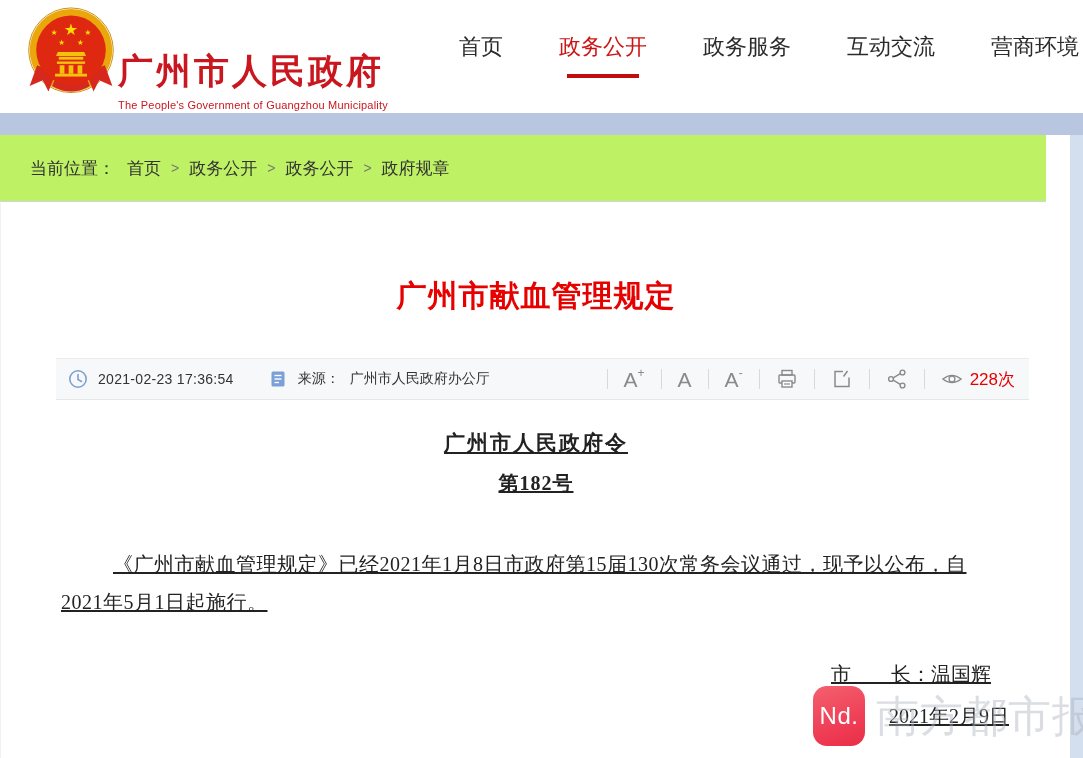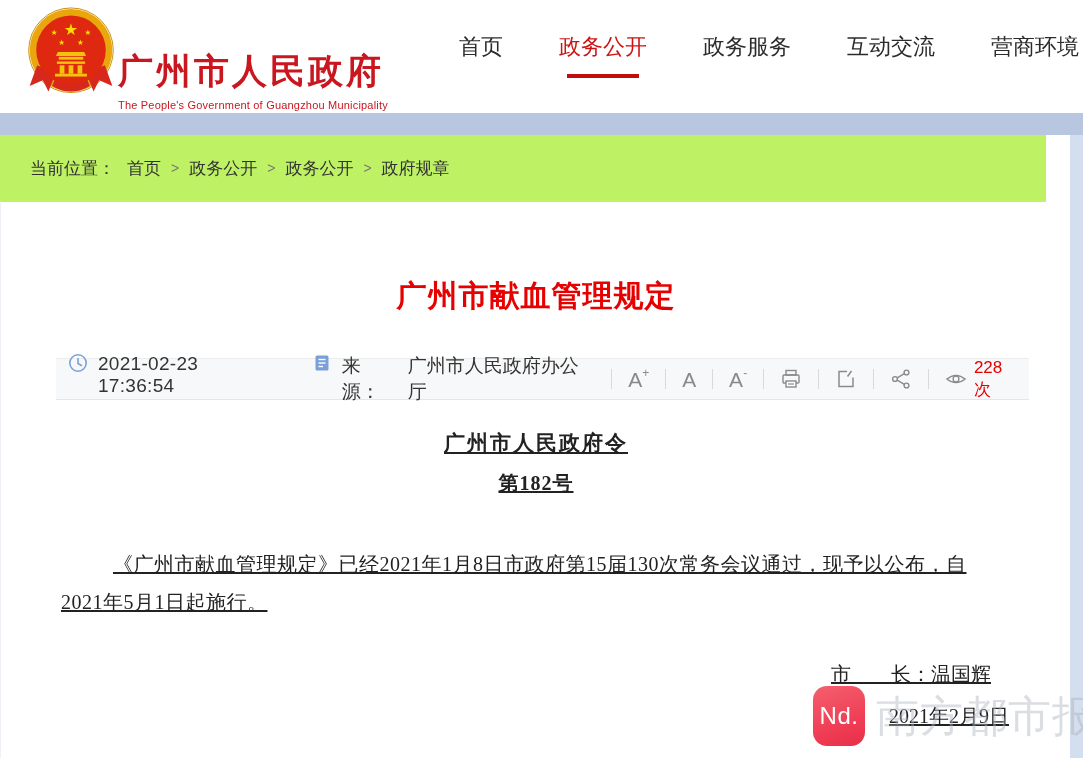--- a/index.html
+++ b/index.html
@@ -47,21 +47,21 @@
     position: absolute; left: 0; top: 73px; width: 1070px; text-align: center;
     font-size: 30px; font-weight: bold; color: #e60000; letter-spacing: 1px;
   }
 
   
   .meta-bar {
     position: absolute; left: 55px; top: 155px; width: 973px; height: 42px;
     background: #f7f8f9; border-top: 1px solid #ececec; border-bottom: 1px solid #e6e6e6;
     display: flex; align-items: center; padding: 0 14px 0 12px;
   }
-  .meta-left { display: flex; gap: 10px; font-size: 19px; color: #333; }
+  .meta-left { display: flex; align-items: center; gap: 10px; font-size: 14px; color: #333; }
   .meta-icon { width: 20px; height: 20px; display: inline-flex; }
   .meta-datetime { margin-right: 24px; letter-spacing: 0.3px; }
   .meta-spacer { flex: 1; }
   .meta-tools { display: flex; align-items: center; }
   .tool-sep { width: 1px; height: 20px; background: #d9d9d9; margin: 0 16px; }
   .tool-btn { display: inline-flex; align-items: flex-start; color: #8a8a8a; cursor: pointer; font-size: 21px; line-height: 1; }
   .tool-btn sup { font-size: 12px; line-height: 1; margin-top: -2px; }
   .tool-icon { width: 22px; height: 22px; display: inline-flex; cursor: pointer; }
   .views-group { display: flex; align-items: center; gap: 7px; }
   .views-count { color: #e60000; font-size: 17px; }

